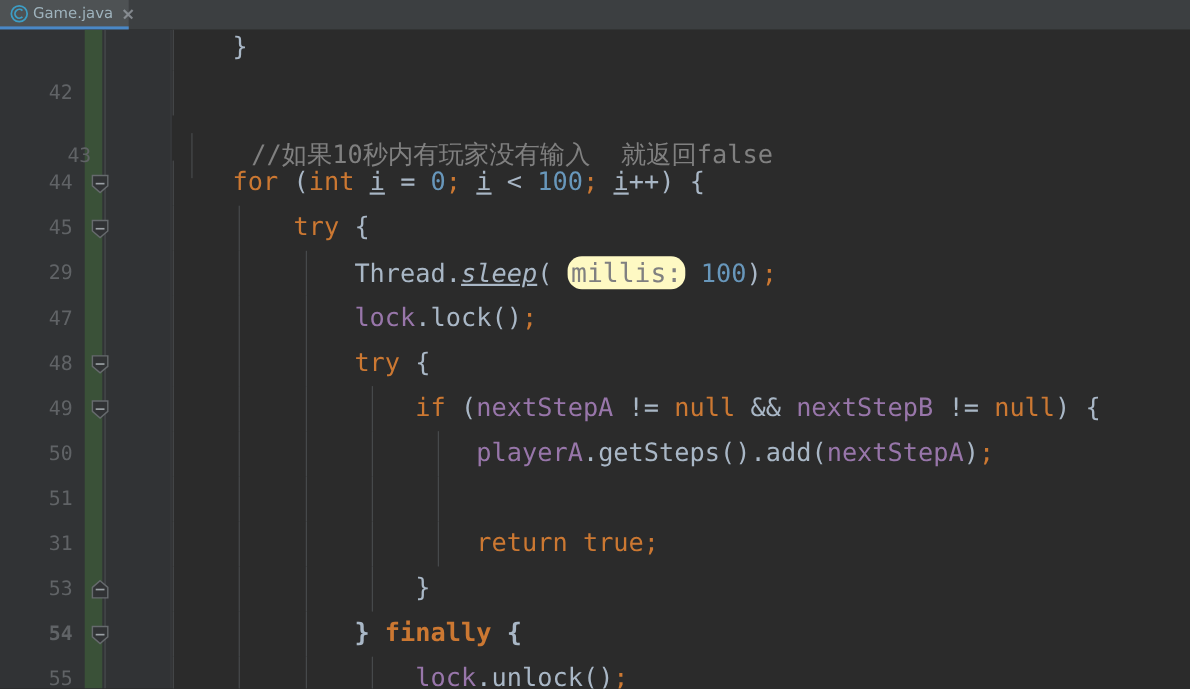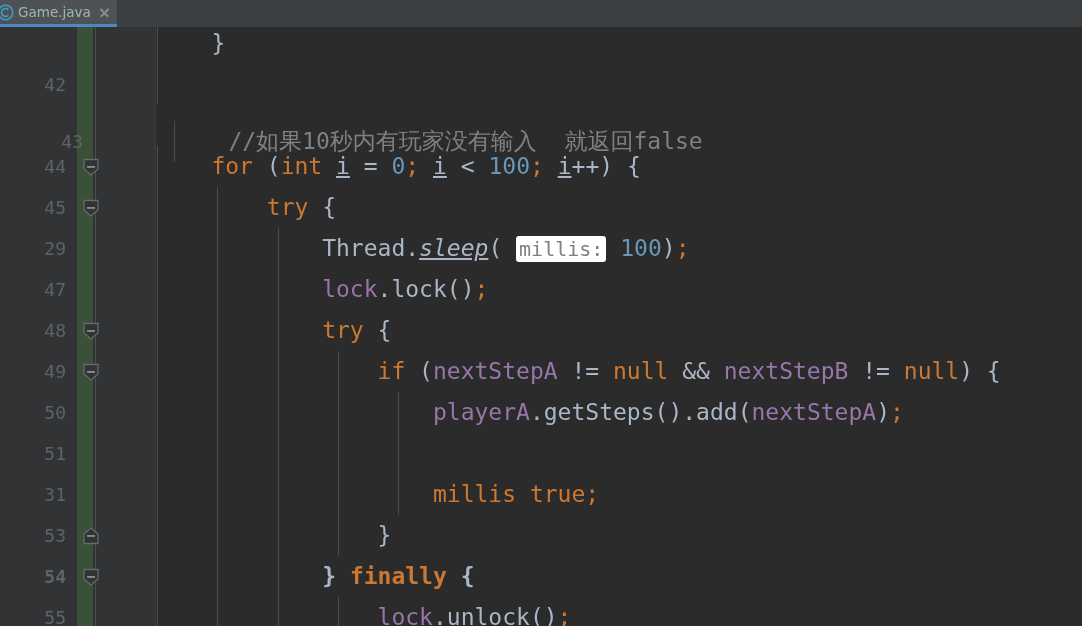--- a/index.html
+++ b/index.html
@@ -24,21 +24,21 @@
   }
   .tab {
     position: absolute;
     left: 0; top: 0;
     height: 27px;
     width: 117px;
     box-sizing: border-box;
     background: #4e5254;
     display: flex;
     align-items: center;
-    padding-left: 2px;
+    padding-left: 14px;
   }
   .tab.active { border-bottom: 3px solid #4a88c7; }
   .tab-icon {
     width: 17px; height: 17px;
     flex: 0 0 17px;
     margin-left: -5px;
     position: relative;
   }
   .tab-icon svg { display: block; }
   .tab-label {
@@ -156,24 +156,24 @@
   .t-comment { color: #808080; }
   .t-method  { color: #a9b7c6; }
   .t-static  { color: #a9b7c6; font-style: italic; text-decoration: underline; }
   .t-class   { color: #a9b7c6; }
   .t-semi    { color: #cc7832; }
   .t-brace   { color: #a9b7c6; }
   .t-op      { color: #a9b7c6; }
   .t-local   { color: #a9b7c6; text-decoration: underline; }
   .hint {
     color: #808080;
-    background: #ffffff;
-    border-radius: 3px;
+    background: #fef9c3;
+    border-radius: 13px;
     padding: 1px 3px;
-    font-size: 20px;
+    font-size: 24px;
   }
 </style>
 </head>
 <body>
 
 <div id="tabbar">
   <div class="tab active">
     <span class="tab-icon">
       <svg width="17" height="17" viewBox="0 0 17 17">
         <circle cx="8.5" cy="8.5" r="7.2" fill="none" stroke="#3d9dc4" stroke-width="1.6"></circle>
@@ -287,21 +287,21 @@
         <div class="iguide" style="left: 398.2px;"></div>
         <div class="lineno">51</div>
       </div>
       <div class="row" style="top: 447px;">
         <div class="iguide" style="left: 157px;"></div>
         <div class="iguide" style="left: 217.3px;"></div>
         <div class="iguide" style="left: 277.6px;"></div>
         <div class="iguide" style="left: 337.9px;"></div>
         <div class="iguide" style="left: 398.2px;"></div>
         <div class="lineno">31</div>
-        <div class="code"><span class="t-plain">                    </span><span class="t-kw">millis</span><span class="t-plain"> </span><span class="t-kw">true</span><span class="t-semi">;</span></div>
+        <div class="code"><span class="t-plain">                    </span><span class="t-kw">return</span><span class="t-plain"> </span><span class="t-kw">true</span><span class="t-semi">;</span></div>
       </div>
       <div class="row" style="top: 488px;">
         <div class="iguide" style="left: 157px;"></div>
         <div class="iguide" style="left: 217.3px;"></div>
         <div class="iguide" style="left: 277.6px;"></div>
         <div class="iguide" style="left: 337.9px;"></div>
         <div class="lineno">53</div>
         <div class="fold">
           <svg width="22" height="22" viewBox="0 0 22 22">
             <path d="M11 3 L18 9 V18.5 H4 V9 Z" fill="#313335" stroke="#666a6d" stroke-width="1.3"></path>

